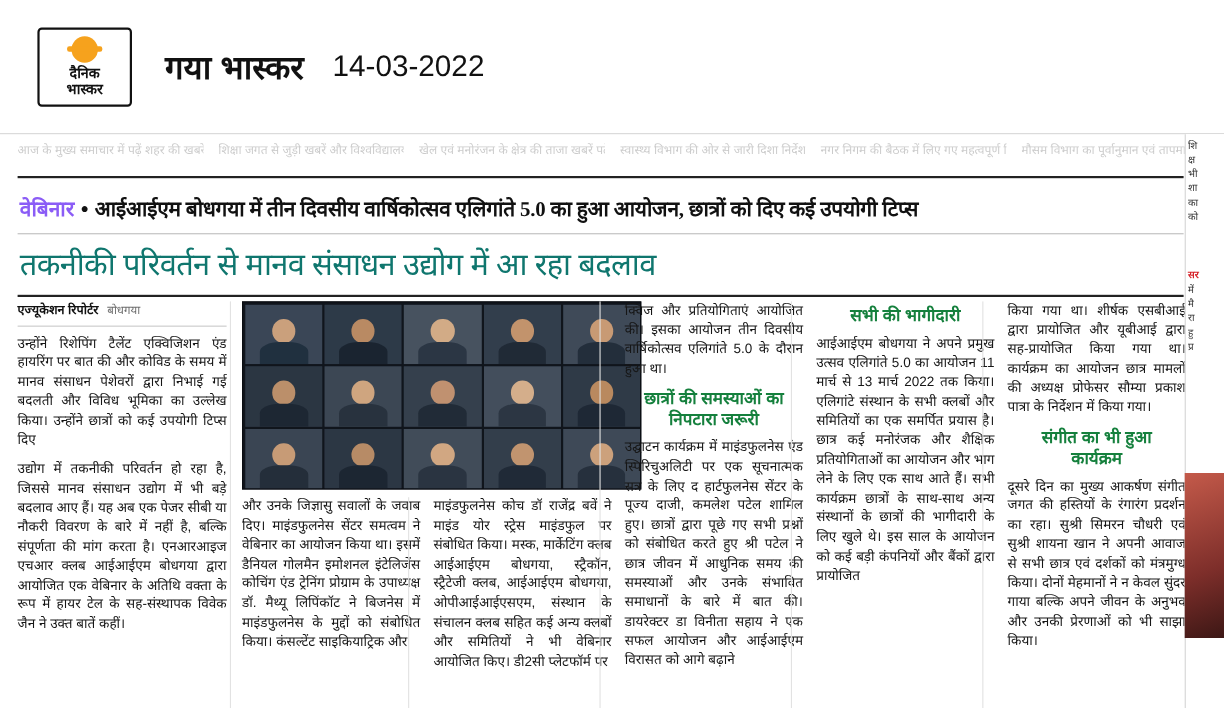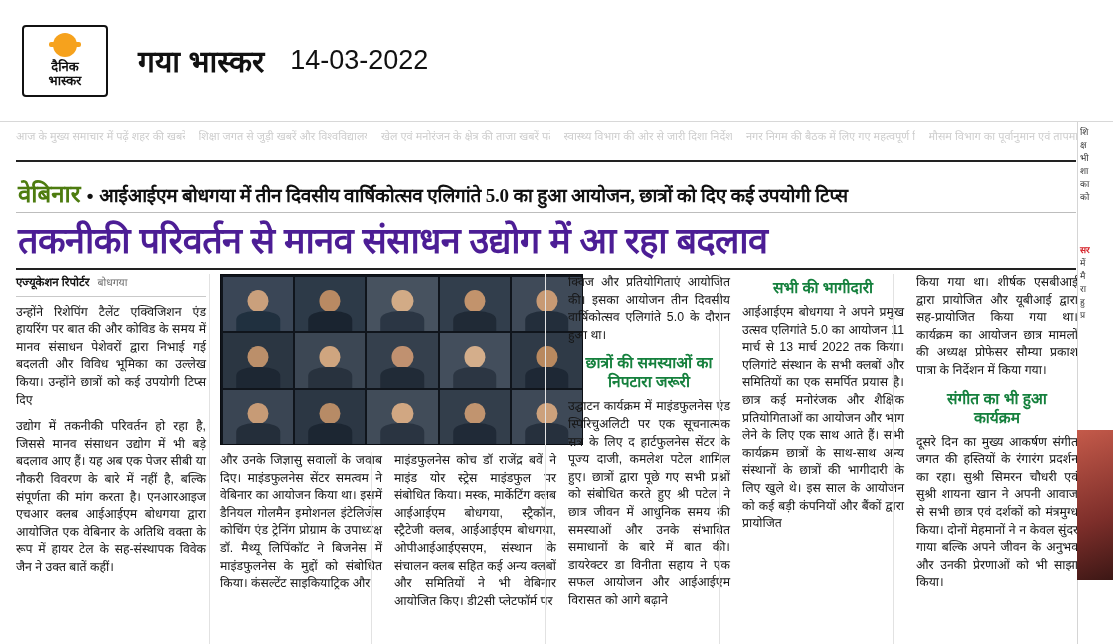--- a/index.html
+++ b/index.html
@@ -20,21 +20,21 @@
   .masthead {
     position: absolute;
     left: 0; top: 0;
     width: 1113px; height: 122px;
     background: #ffffff;
     display: flex;
     align-items: center;
     border-bottom: 1px solid #d8d8d8;
   }
   .logo-box {
-    margin-left: 22px;
+    margin-left: 34px;
     width: 86px; height: 72px;
     border: 2px solid #111;
     border-radius: 4px;
     display: flex; flex-direction: column;
     align-items: center; justify-content: center;
     background: #fff;
   }
   .logo-sun {
     width: 24px; height: 24px;
     border-radius: 50%;
@@ -109,46 +109,46 @@
   .kicker {
     position: absolute;
     left: 18px; top: 176px;
     width: 1056px;
     display: flex;
     align-items: baseline;
     gap: 6px;
     white-space: nowrap;
   }
   .kicker-tag {
-    color: #4d7c0f;
-    font-size: 24px;
+    color: #8b5cf6;
+    font-size: 19px;
     font-weight: bold;
   }
   .kicker-bullet {
     color: #111;
     font-size: 19px;
     font-weight: bold;
   }
   .kicker-text {
     color: #111;
     font-size: 19px;
     font-weight: bold;
     letter-spacing: -0.2px;
     font-family: Liberation Serif, serif;
   }
 
   
   .headline {
     position: absolute;
     left: 18px; top: 216px;
     width: 1058px;
-    font-size: 36px;
+    font-size: 28px;
     line-height: 50px;
-    font-weight: bold;
-    color: #4c1d95;
+    font-weight: normal;
+    color: #0f766e;
     letter-spacing: -0.6px;
     white-space: nowrap;
   }
 
   
   .body-area {
     position: absolute;
     left: 16px; top: 274px;
     width: 1097px; height: 370px;
   }

